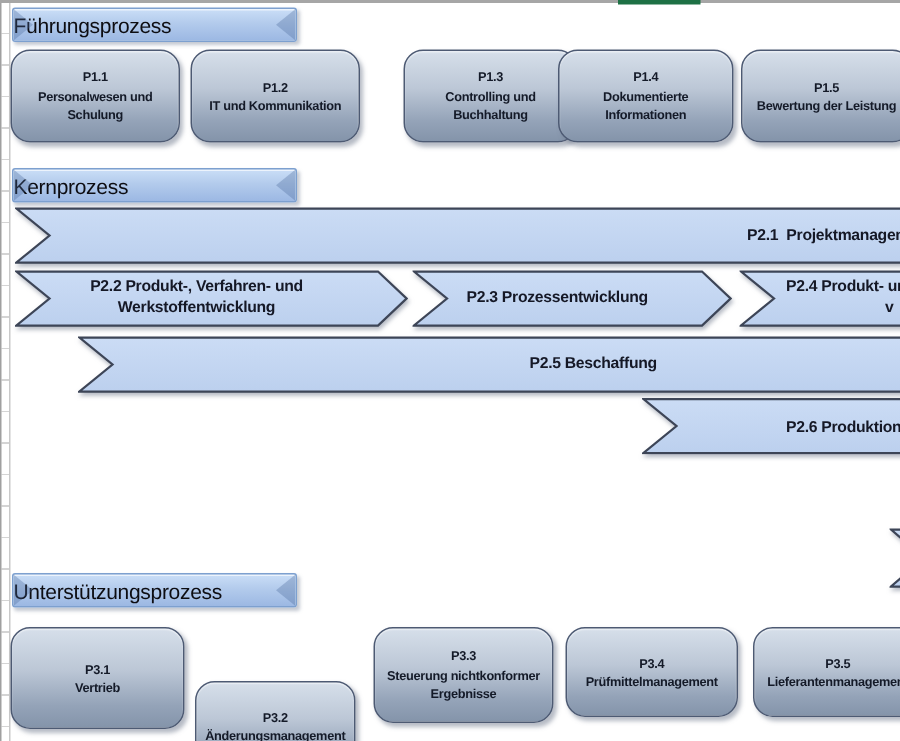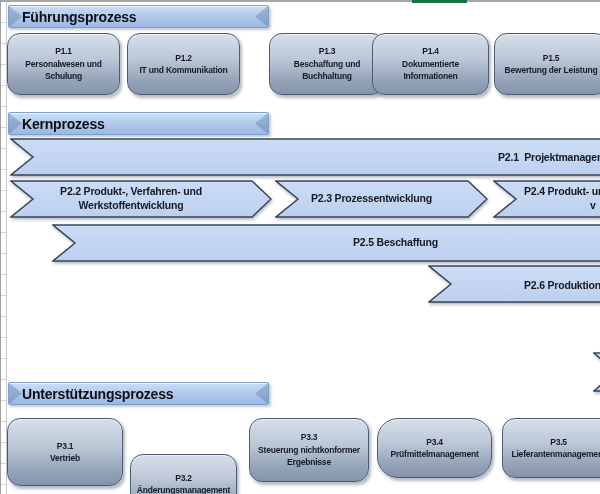--- a/index.html
+++ b/index.html
@@ -10,26 +10,26 @@
   
   .top-line{position:absolute;left:0;top:0;width:600px;height:2px;background:#a6a6a6;}
   .top-accent{position:absolute;left:412px;top:0;width:55px;height:3px;background:#1e7145;}
   .row-gutter{
     position:absolute;left:0;top:2px;width:5px;height:492px;background:#fff;
     border-left:1px solid #a0a0a0;border-right:1px solid #c9c9c9;
     background-image:repeating-linear-gradient(to bottom,transparent 0,transparent 20px,#d4d4d4 20px,#d4d4d4 21px);
   }
   
   .banner{
-    position:absolute;left:8px;width:261px;height:23px;
+    position:absolute;left:8px;width:190px;height:23px;
     background:linear-gradient(180deg,#cadef7 0%,#b3cbec 45%,#9cb8e3 100%);
     border:1px solid #7da0cf;border-radius:2px;
     box-shadow:inset 0 1px 0 rgba(255,255,255,.65), 1.5px 2px 2.5px rgba(125,135,155,.45);
-    line-height:23px;padding-left:13px;box-sizing:border-box;
-    font-size:14px;font-weight:700;letter-spacing:-0.2px;color:#0d0d12;white-space:pre;
+    line-height:23px;box-sizing:border-box;
+    font-size:14px;font-weight:400;letter-spacing:-0.2px;color:#0d0d12;white-space:pre;
   }
   .banner::before{
     content:"";position:absolute;left:0;top:0;width:13px;height:100%;
     background:rgba(72,102,152,.32);clip-path:polygon(0 0,100% 50%,0 100%);
   }
   .banner::after{
     content:"";position:absolute;right:0;top:0;width:13px;height:100%;
     background:rgba(72,102,152,.32);clip-path:polygon(100% 0,0 50%,100% 100%);
   }
   
@@ -77,21 +77,21 @@
       <div class="line">P1.1</div>
       <div class="line">Personalwesen und</div>
       <div class="line">Schulung</div>
     </div>
   <div class="pbox" style="left:127px;top:33px;width:113px;">
       <div class="line">P1.2</div>
       <div class="line">IT und Kommunikation</div>
     </div>
   <div class="pbox" style="left:249px;top:33px;width:116px;margin-left:20px;">
       <div class="line">P1.3</div>
-      <div class="line">Beschaffung und</div>
+      <div class="line">Controlling und</div>
       <div class="line">Buchhaltung</div>
     </div>
   <div class="pbox" style="left:372px;top:33px;width:117px;">
       <div class="line">P1.4</div>
       <div class="line">Dokumentierte</div>
       <div class="line">Informationen</div>
     </div>
   <div class="pbox" style="left:494px;top:33px;width:114px;">
       <div class="line">P1.5</div>
       <div class="line">Bewertung der Leistung</div>
@@ -155,21 +155,21 @@
     </div>
   <div class="pbox" style="left:130px;top:418px;width:107px;height:60px;margin-top:36px;">
       <div class="line">P3.2</div>
       <div class="line">Änderungsmanagement</div>
     </div>
   <div class="pbox" style="left:249px;top:418px;width:120px;height:64px;">
       <div class="line">P3.3</div>
       <div class="line">Steuerung nichtkonformer</div>
       <div class="line">Ergebnisse</div>
     </div>
-  <div class="pbox" style="left:377px;top:418px;width:115px;height:60px;border-radius:21px;">
+  <div class="pbox" style="left:377px;top:418px;width:115px;height:60px;">
       <div class="line">P3.4</div>
       <div class="line">Prüfmittelmanagement</div>
     </div>
   <div class="pbox" style="left:502px;top:418px;width:113px;height:60px;">
       <div class="line">P3.5</div>
       <div class="line">Lieferantenmanagement</div>
     </div>
 
 </div>
 

